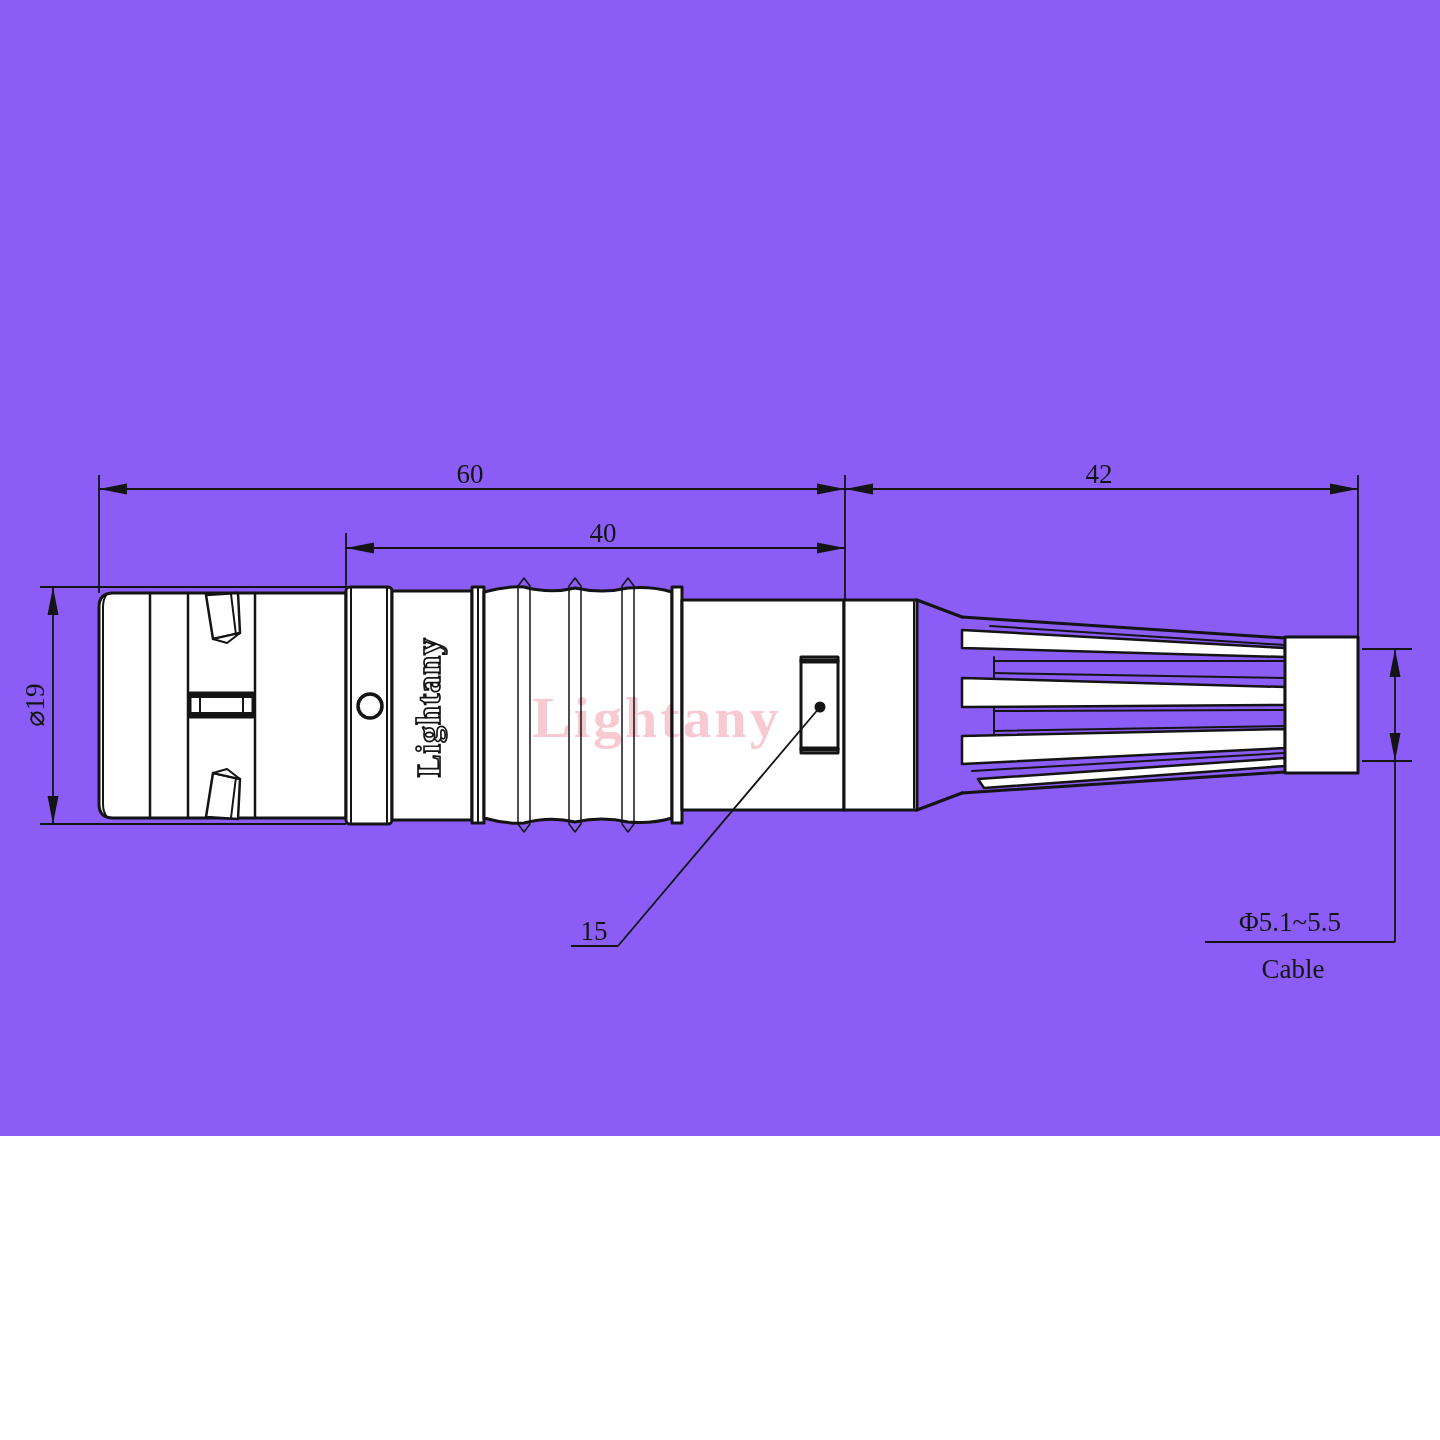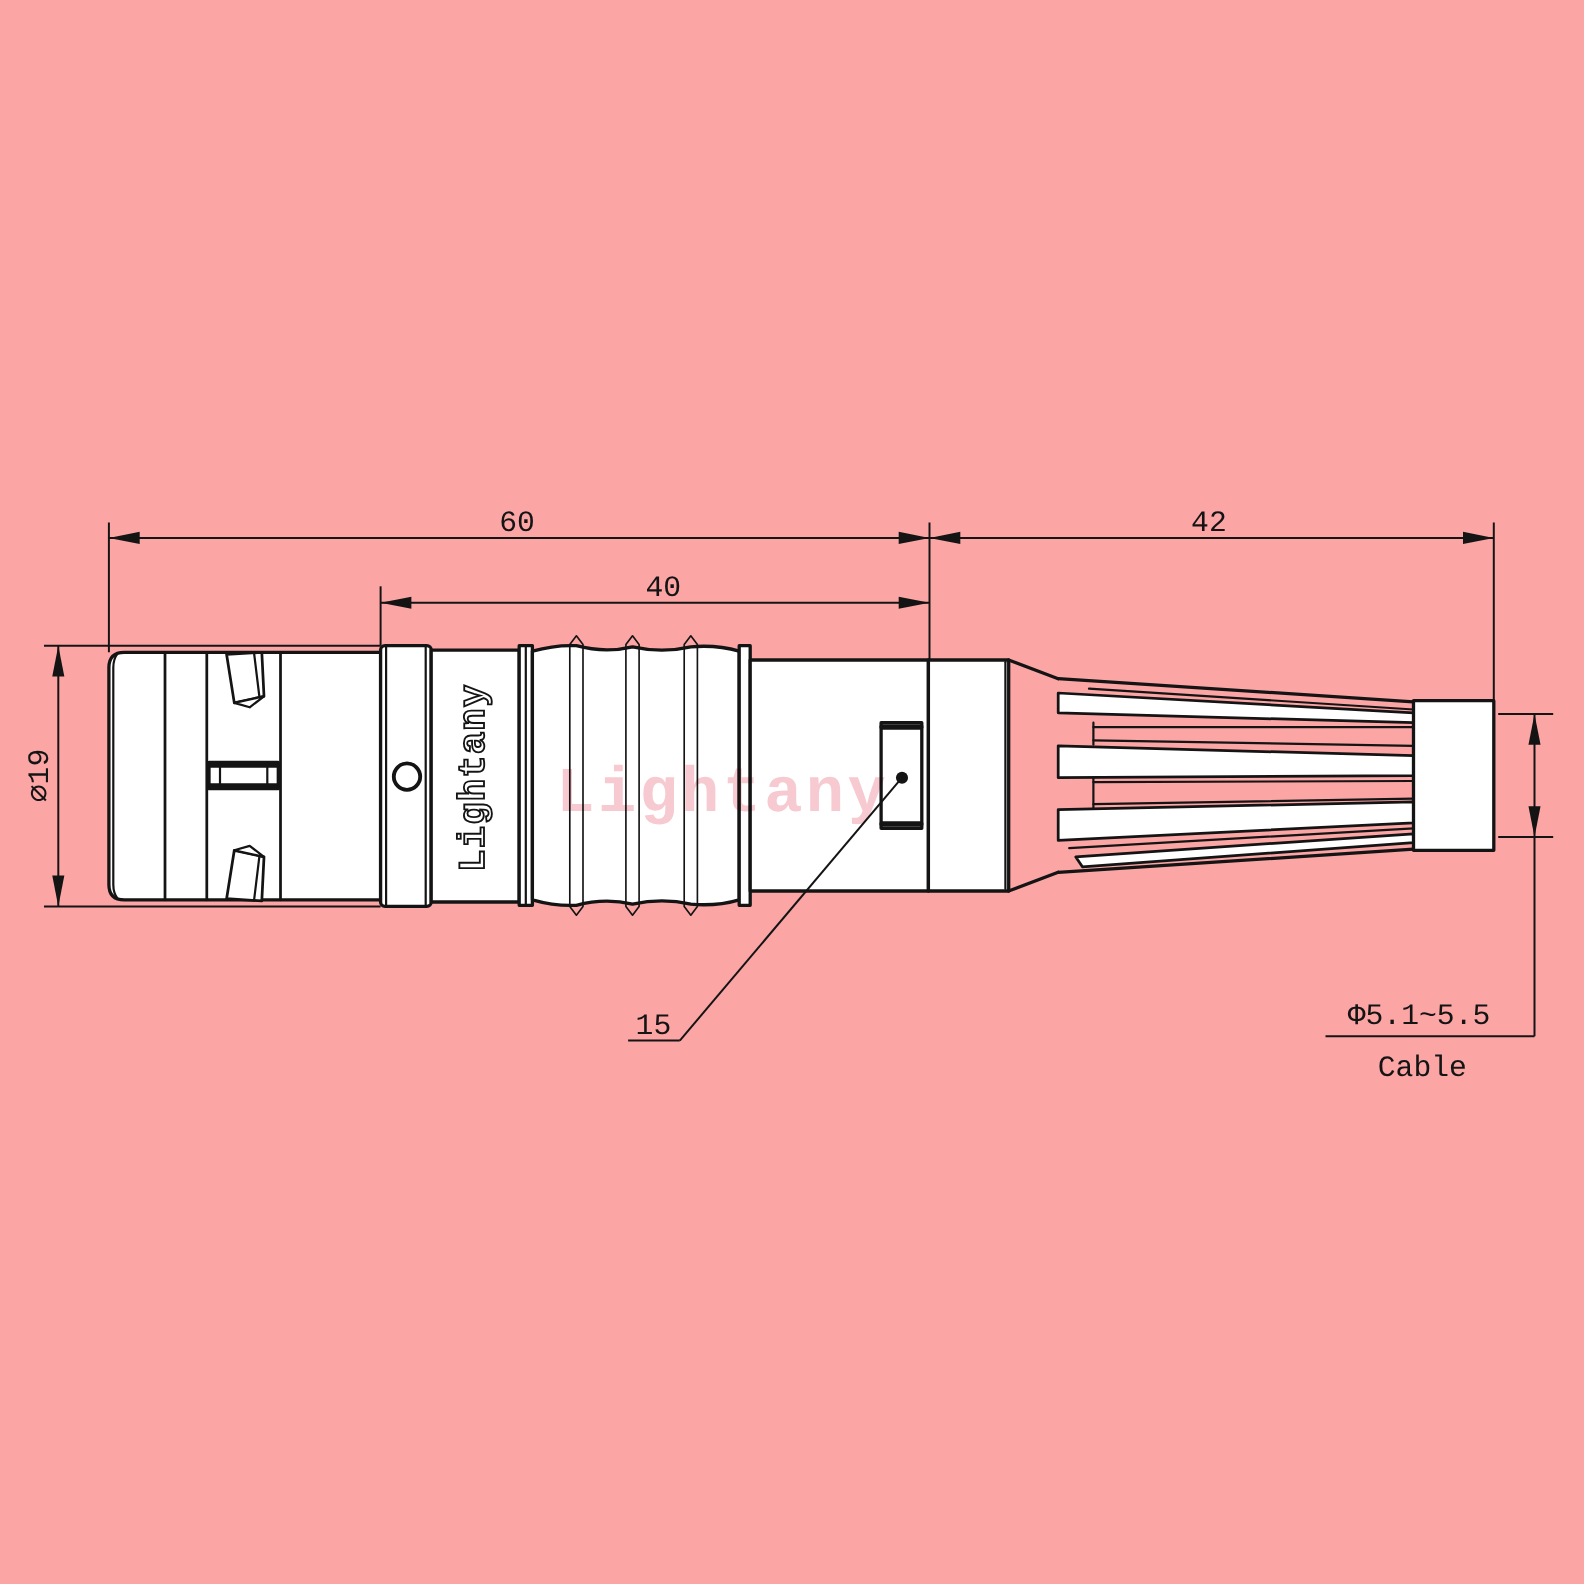--- a/index.html
+++ b/index.html
@@ -1,20 +1,20 @@
 <!DOCTYPE html>
 <html><head>
 <meta charset="utf-8">
 <style>
   html,body{margin:0;padding:0;background:#ffffff;}
   .canvas{
     position:relative;
-    width:1440px;height:1440px;
-    background:#fca5a5;
-    font-family:Liberation Mono, monospace;
+    width:1440px;height:1136px;
+    background:#8b5cf6;
+    font-family:Liberation Serif, serif;
     overflow:hidden;
   }
   svg{position:absolute;left:0;top:0;}
   .objline{stroke:#141414;fill:none;stroke-linecap:round;stroke-linejoin:round;}
   .fillwhite{fill:#ffffff;}
   .dimline{stroke:#141414;stroke-width:1.8;fill:none;}
   .arrow{fill:#141414;stroke:none;}
   .dimtext{fill:#141414;font-size:27px;}
   .watermark{mix-blend-mode:multiply;}
 </style>

